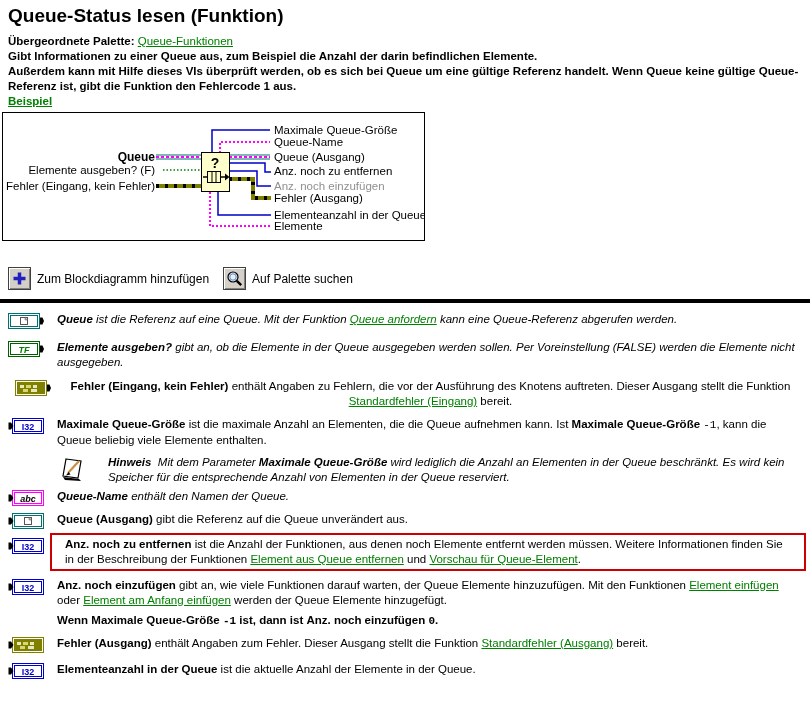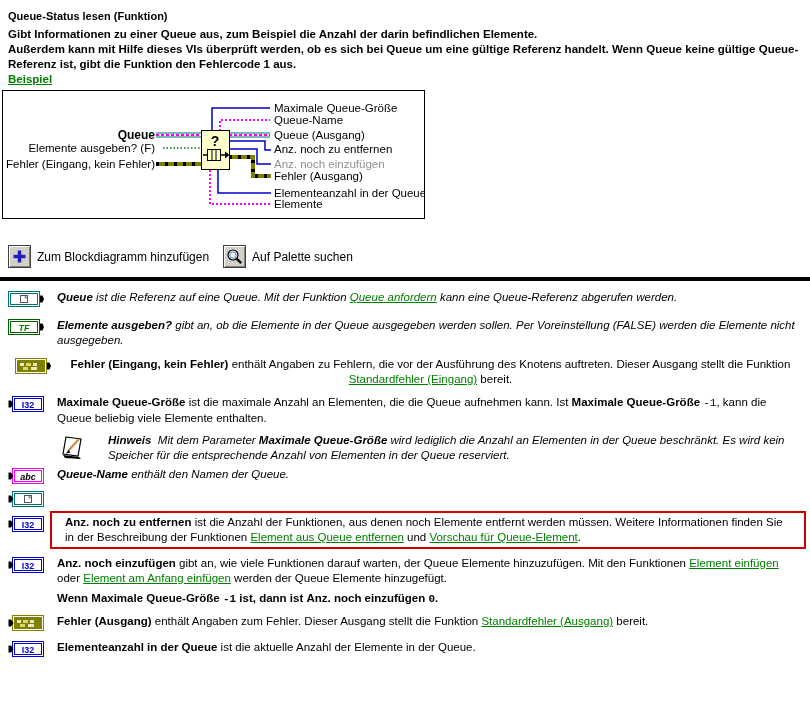--- a/index.html
+++ b/index.html
@@ -1,18 +1,18 @@
 <!DOCTYPE html>
 <html><head>
 <meta charset="utf-8">
 <style>
   html,body{margin:0;padding:0;background:#fff;}
   body{width:810px;height:708px;overflow:hidden;font-family:"Liberation Sans",sans-serif;font-size:11.5px;color:#000;}
   .page{padding:0 4px 0 8px;}
-  .h1{font-size:11px;line-height:22px;font-weight:bold;margin:5px 0 0 0;}
+  .h1{font-size:19px;line-height:22px;font-weight:bold;margin:5px 0 0 0;}
   .meta-line{margin-top:6px;line-height:16px;}
   .para{line-height:15px;font-weight:bold;}
   a.glink{color:#008000;text-decoration:underline;cursor:pointer;}
   .mono{font-family:"Liberation Mono",monospace;font-size:11px;}
   .diagram-box{margin-top:3px;margin-left:-6px;width:421px;height:127px;border:1px solid #000;background:#fff;}
   .toolbar{margin-top:26px;display:flex;align-items:center;}
   .tb-btn{width:23px;height:23px;background:#d4d0c8;border:1px solid #404040;
           box-shadow:inset 1px 1px 0 #ffffff, inset -1px -1px 0 #808080;
           display:flex;align-items:center;justify-content:center;padding:0;cursor:pointer;}
   .tb-label{margin:0 14px 0 6px;font-size:12px;}
@@ -30,20 +30,21 @@
   .mb6{margin-bottom:6px;} .mb4{margin-bottom:4px;font-style:italic;}
   svg text{font-family:"Liberation Sans",sans-serif;}
 </style>
 </head>
 <body>
 
 <div class="page">
 
   <div class="h1">Queue-Status lesen (Funktion)</div>
 
+  <div class="meta-line"><b>Übergeordnete Palette: </b><a class="glink" href="#">Queue-Funktionen</a></div>
 
   <div class="para">Gibt Informationen zu einer Queue aus, zum Beispiel die Anzahl der darin befindlichen Elemente.</div>
   <div class="para"><span>Außerdem kann mit Hilfe dieses VIs überprüft werden, ob es sich bei </span><b>Queue</b><span> um eine gültige Referenz handelt. Wenn </span><b>Queue</b><span> keine gültige Queue-Referenz ist, gibt die Funktion den Fehlercode 1 aus.</span></div>
 
   <div class="para">
     <a class="glink" href="#">Beispiel</a>
   </div>
 
   <div class="diagram-box">
     <svg width="421" height="127" viewBox="0 0 421 127">
@@ -184,20 +185,21 @@
         <div class="param-text"><b>Queue-Name</b><span> enthält den Namen der Queue.</span></div>
       </div>
       <div class="param-row mb6">
         <span class="param-icon"><svg width="36" height="16" viewBox="0 0 36 16">
             <rect x="4.5" y="0.5" width="31" height="15" fill="#fff" stroke="#007070"></rect>
             <rect x="6.5" y="2.5" width="27" height="11" fill="#fff" stroke="#007070"></rect>
             <rect x="16.5" y="4.5" width="7" height="7" fill="#fff" stroke="#555"></rect>
             <polygon points="21,4.5 23.5,7 21,7" fill="#bbb" stroke="#555" stroke-width="0.5"></polygon>
             <polygon points="0.5,4.5 3,4.5 5.5,8 3,11.5 0.5,11.5" fill="#000"></polygon>
           </svg></span>
+        <div class="param-text"><b>Queue (Ausgang)</b><span> gibt die Referenz auf die Queue unverändert aus.</span></div>
       </div>
       <div class="param-row mb7">
         <span class="param-icon"><svg width="36" height="16" viewBox="0 0 36 16">
             <rect x="4.5" y="0.5" width="31" height="15" fill="#fff" stroke="#0000cc"></rect>
             <rect x="6.5" y="2.5" width="27" height="11" fill="#fff" stroke="#0000cc"></rect>
             <text x="20" y="11.5" text-anchor="middle" font-size="9" font-weight="bold" fill="#0000cc">I32</text>
             <polygon points="0.5,4.5 3,4.5 5.5,8 3,11.5 0.5,11.5" fill="#000"></polygon>
           </svg></span>
         <div class="param-text hl"><b>Anz. noch zu entfernen</b><span> ist die Anzahl der Funktionen, aus denen noch Elemente entfernt werden müssen. Weitere Informationen finden Sie in der Beschreibung der Funktionen </span><a class="glink" href="#">Element aus Queue entfernen</a><span> und </span><a class="glink" href="#">Vorschau für Queue-Element</a><span>.</span></div>
       </div>

